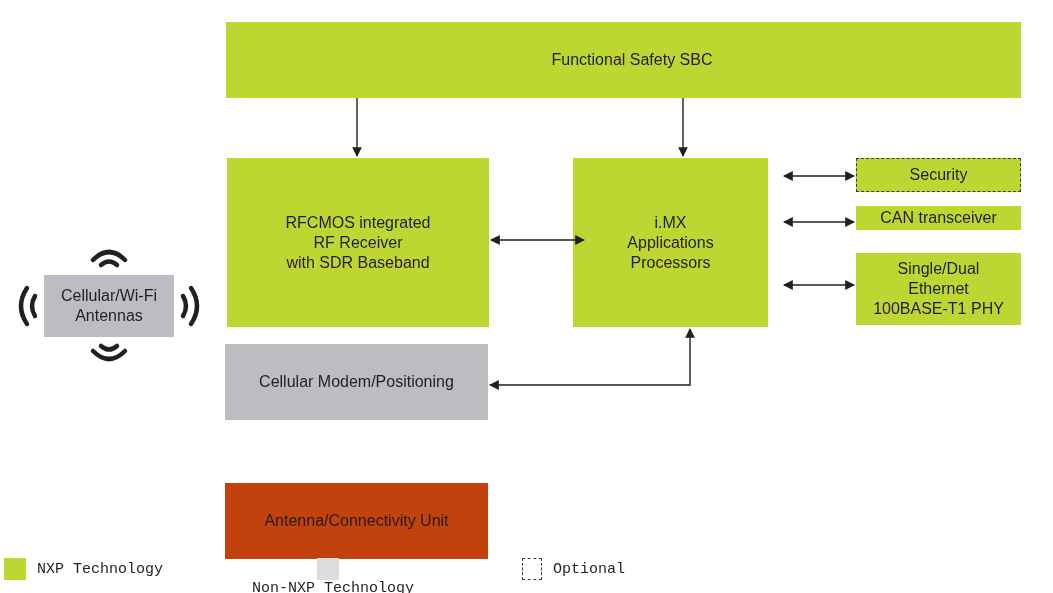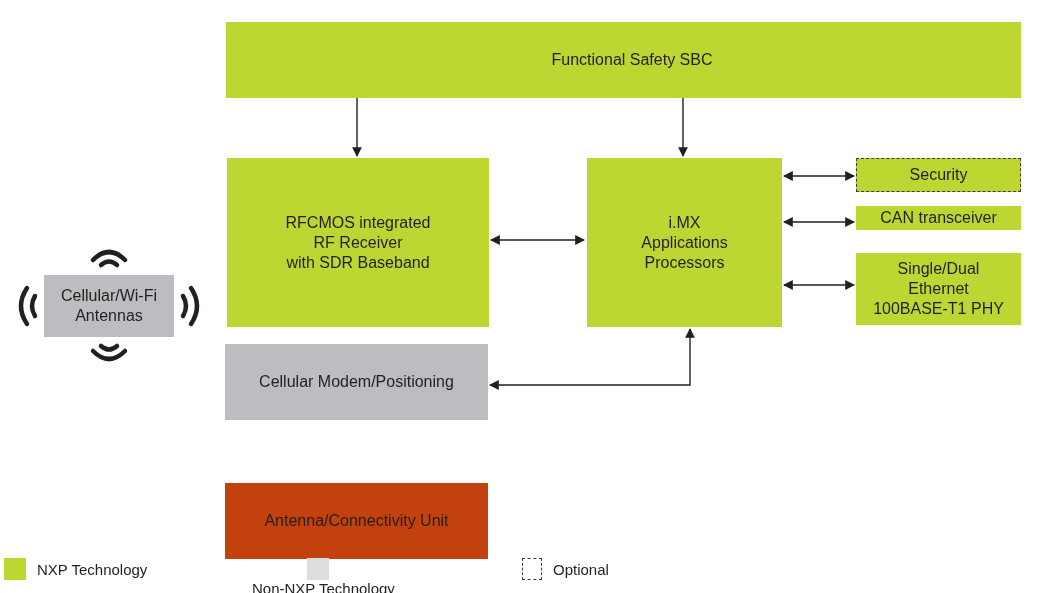--- a/index.html
+++ b/index.html
@@ -6,40 +6,40 @@
   body { width: 1053px; height: 593px; position: relative; overflow: hidden;
          font-family: "Liberation Sans", sans-serif; color: #231f20; }
   .box { position: absolute; display: flex; align-items: center; justify-content: center;
          text-align: center; font-size: 16px; line-height: 20px; box-sizing: border-box; }
   .green { background: #bed631; }
   .dark-gray { background: #bcbdc0; }
   .light-gray { background: #c2410c; margin-top: 45px; }
   .dashed { border: 1.5px dashed #3a3a3a; text-align: center; }
   .box span { white-space: pre-line; }
   svg.wires { position: absolute; left: 0; top: 0; }
-  .legend-item { position: absolute; display: flex; align-items: center; font-size: 15px; }
+  .legend-item { position: absolute; display: flex; align-items: center; font-size: 15px; font-family: Liberation Mono, monospace; }
   .swatch { width: 22px; height: 22px; margin-right: 11px; box-sizing: border-box; }
   .sw-green { background: #bed631; }
   .sw-gray { background: #dcdddf; }
   .sw-dashed { border: 1.5px dashed #3a3a3a; width: 20px; height: 22px; }
 </style>
 </head>
 <body>
 
 <div class="box green" style="left:226px; top:22px; width:795px; height:76px;padding-left:17px;">
   <span>Functional Safety SBC</span>
 </div>
 
 <div class="box green" style="left:227px; top:158px; width:262px; height:169px;">
   <span>RFCMOS integrated
 RF Receiver
 with SDR Baseband</span>
 </div>
 
-<div class="box green" style="left:587px; top:158px; width:195px; height:169px;">
+<div class="box green" style="left:573px; top:158px; width:195px; height:169px;">
   <span>i.MX
 Applications
 Processors</span>
 </div>
 
 <div class="box green dashed" style="left:856px; top:158px; width:165px; height:34px;">
   <span>Security</span>
 </div>
 
 <div class="box green" style="left:856px; top:206px; width:165px; height:24px;">

